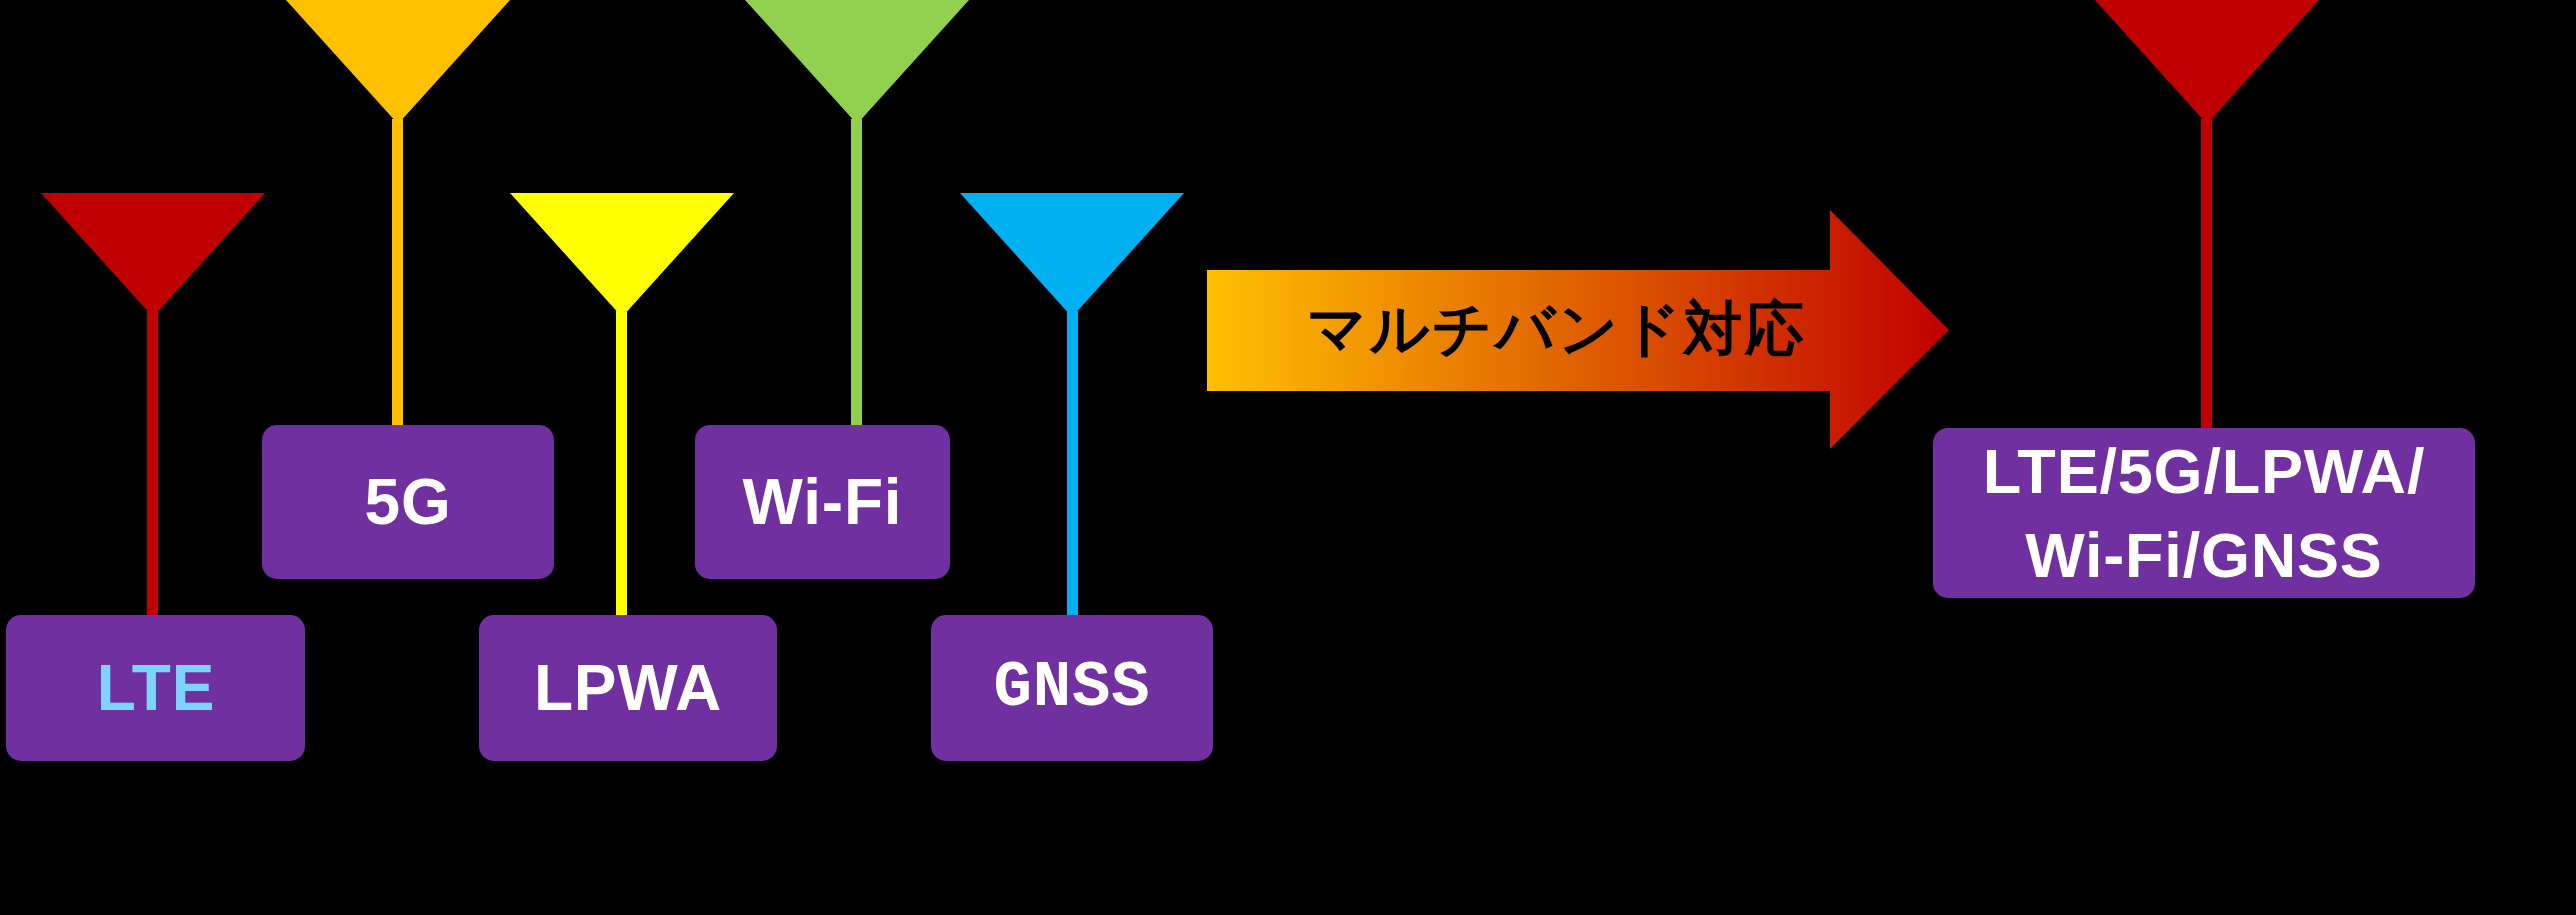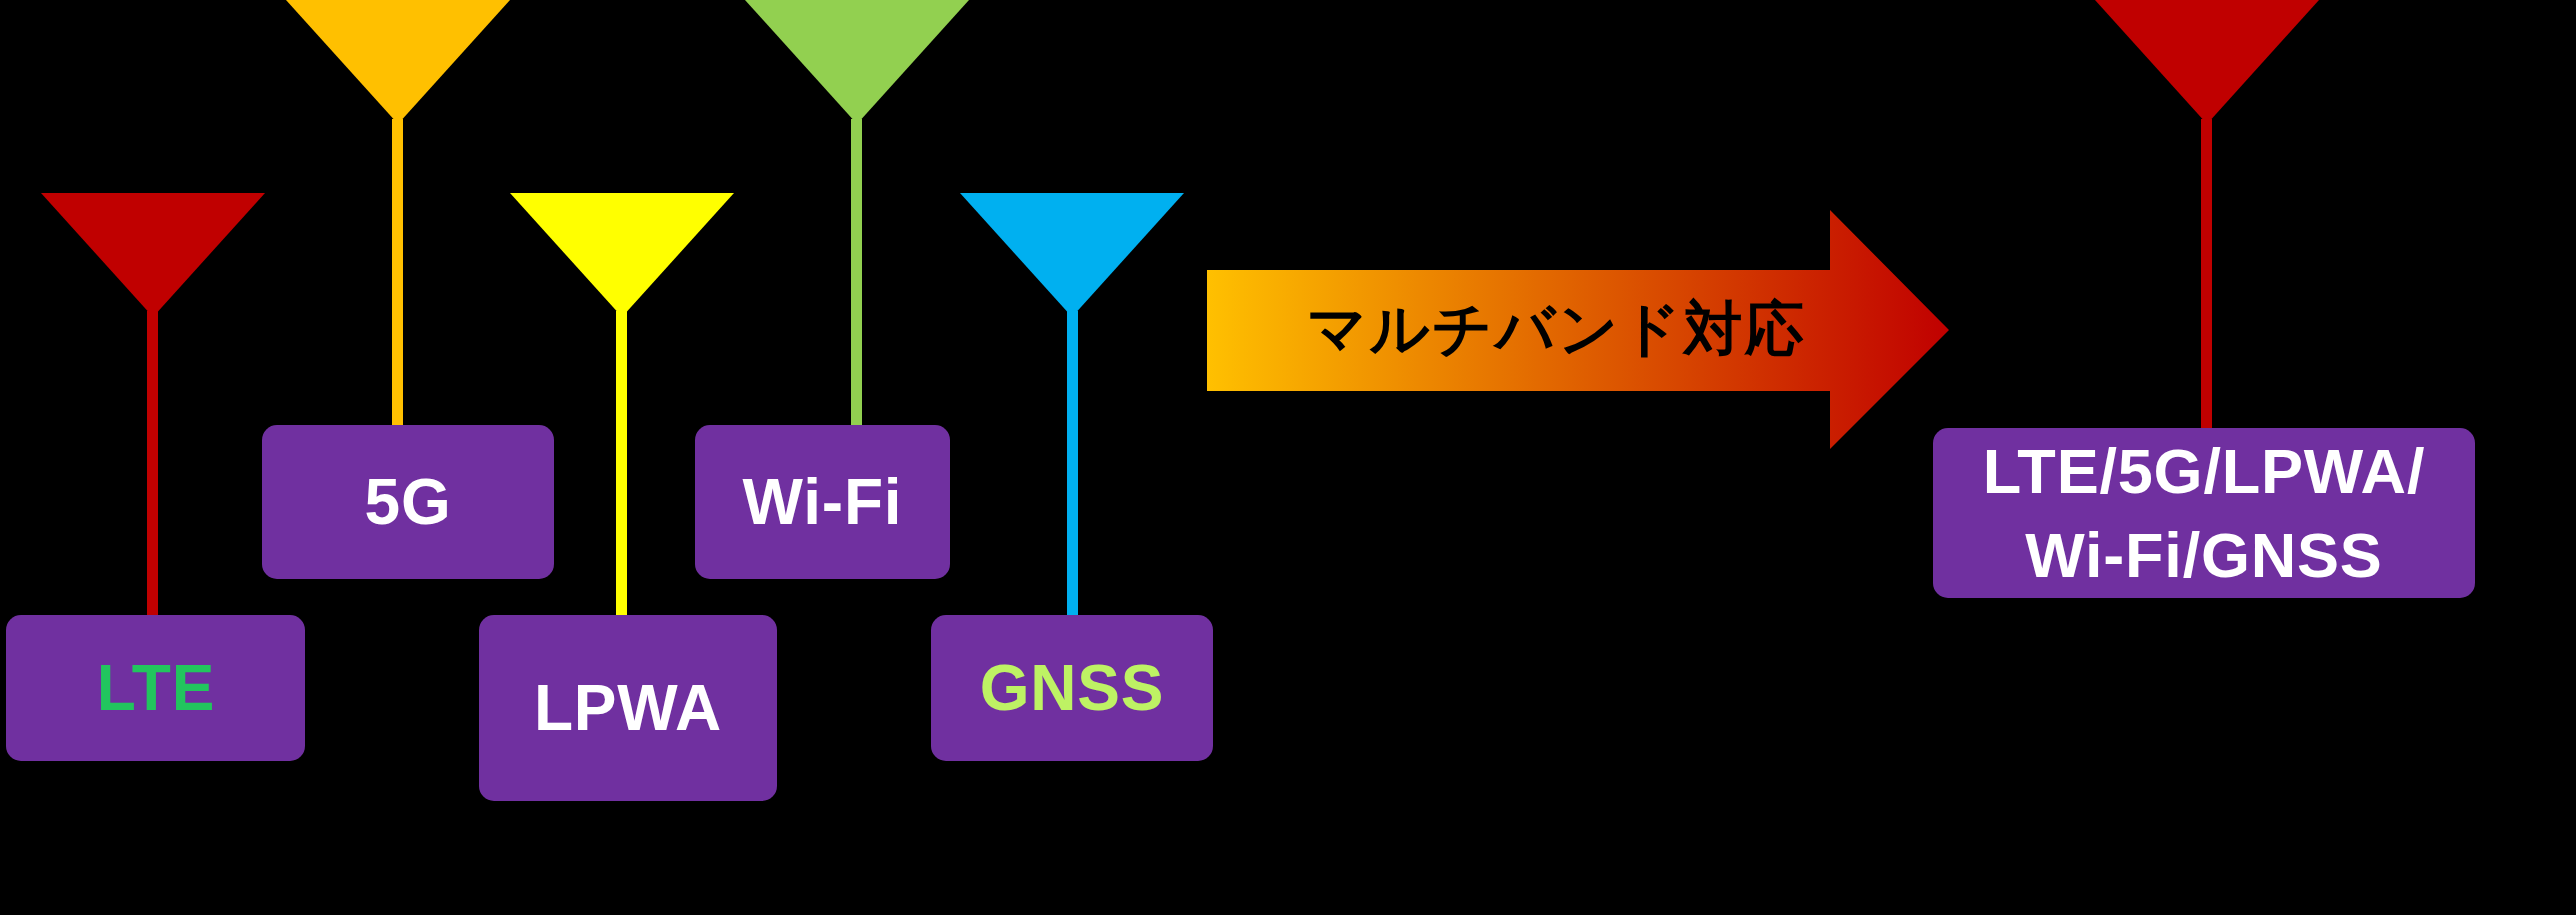--- a/index.html
+++ b/index.html
@@ -66,49 +66,49 @@
 </style>
 </head>
 <body>
 
 <div id="canvas" style="background: rgb(0, 0, 0);">
   <div id="antennas">
       <div>
         <div class="triangle" style="left: 41px; top: 193px; width: 224px; height: 124px; background: rgb(192, 0, 0);"></div>
         <div class="stem" style="left: 147px; top: 311px; width: 11.2px; height: 308px; background: rgb(192, 0, 0);"></div>
         <div class="label-box" style="left: 6.4px; top: 615px; width: 299px; height: 146px; background: rgb(112, 48, 160);">
-          <div class="label-text" style="color: #22c55e;">LTE</div>
+          <div class="label-text" style="color: #7dd3fc;">LTE</div>
         </div>
       </div>
       <div>
         <div class="triangle" style="left: 286px; top: 0px; width: 224px; height: 124px; background: rgb(255, 192, 0);"></div>
         <div class="stem" style="left: 392px; top: 119px; width: 11.2px; height: 313px; background: rgb(255, 192, 0);"></div>
         <div class="label-box" style="left: 262px; top: 425px; width: 292px; height: 154px; background: rgb(112, 48, 160);">
           <div class="label-text" style="color: rgb(255, 255, 255);">5G</div>
         </div>
       </div>
       <div>
         <div class="triangle" style="left: 510px; top: 193px; width: 224px; height: 124px; background: rgb(255, 255, 0);"></div>
         <div class="stem" style="left: 616px; top: 311px; width: 11.2px; height: 308px; background: rgb(255, 255, 0);"></div>
-        <div class="label-box" style="left: 479px; top: 615px; width: 298px; height: 186px; background: rgb(112, 48, 160);">
+        <div class="label-box" style="left: 479px; top: 615px; width: 298px; height: 146px; background: rgb(112, 48, 160);">
           <div class="label-text" style="color: rgb(255, 255, 255);">LPWA</div>
         </div>
       </div>
       <div>
         <div class="triangle" style="left: 745px; top: 0px; width: 224px; height: 124px; background: rgb(146, 208, 80);"></div>
         <div class="stem" style="left: 851px; top: 119px; width: 11.2px; height: 313px; background: rgb(146, 208, 80);"></div>
         <div class="label-box" style="left: 695px; top: 425px; width: 255px; height: 154px; background: rgb(112, 48, 160);">
           <div class="label-text" style="color: rgb(255, 255, 255);">Wi-Fi</div>
         </div>
       </div>
       <div>
         <div class="triangle" style="left: 960px; top: 193px; width: 224px; height: 124px; background: rgb(0, 176, 240);"></div>
         <div class="stem" style="left: 1067px; top: 311px; width: 11.2px; height: 308px; background: rgb(0, 176, 240);"></div>
         <div class="label-box" style="left: 931px; top: 615px; width: 282px; height: 146px; background: rgb(112, 48, 160);">
-          <div class="label-text" style="color: #bef264;">GNSS</div>
+          <div class="label-text" style="color: #ffffff; font-family: Liberation Mono, monospace;">GNSS</div>
         </div>
       </div>
       <div>
         <div class="triangle" style="left: 2095px; top: 0px; width: 224px; height: 124px; background: rgb(192, 0, 0);"></div>
         <div class="stem" style="left: 2201px; top: 119px; width: 11.2px; height: 315px; background: rgb(192, 0, 0);"></div>
         <div class="label-box" style="left: 1933px; top: 428px; width: 542px; height: 170px; background: rgb(112, 48, 160);">
           <div class="label-text multiline" style="color: rgb(255, 255, 255);">LTE/5G/LPWA/
 Wi-Fi/GNSS</div>
         </div>
       </div>

